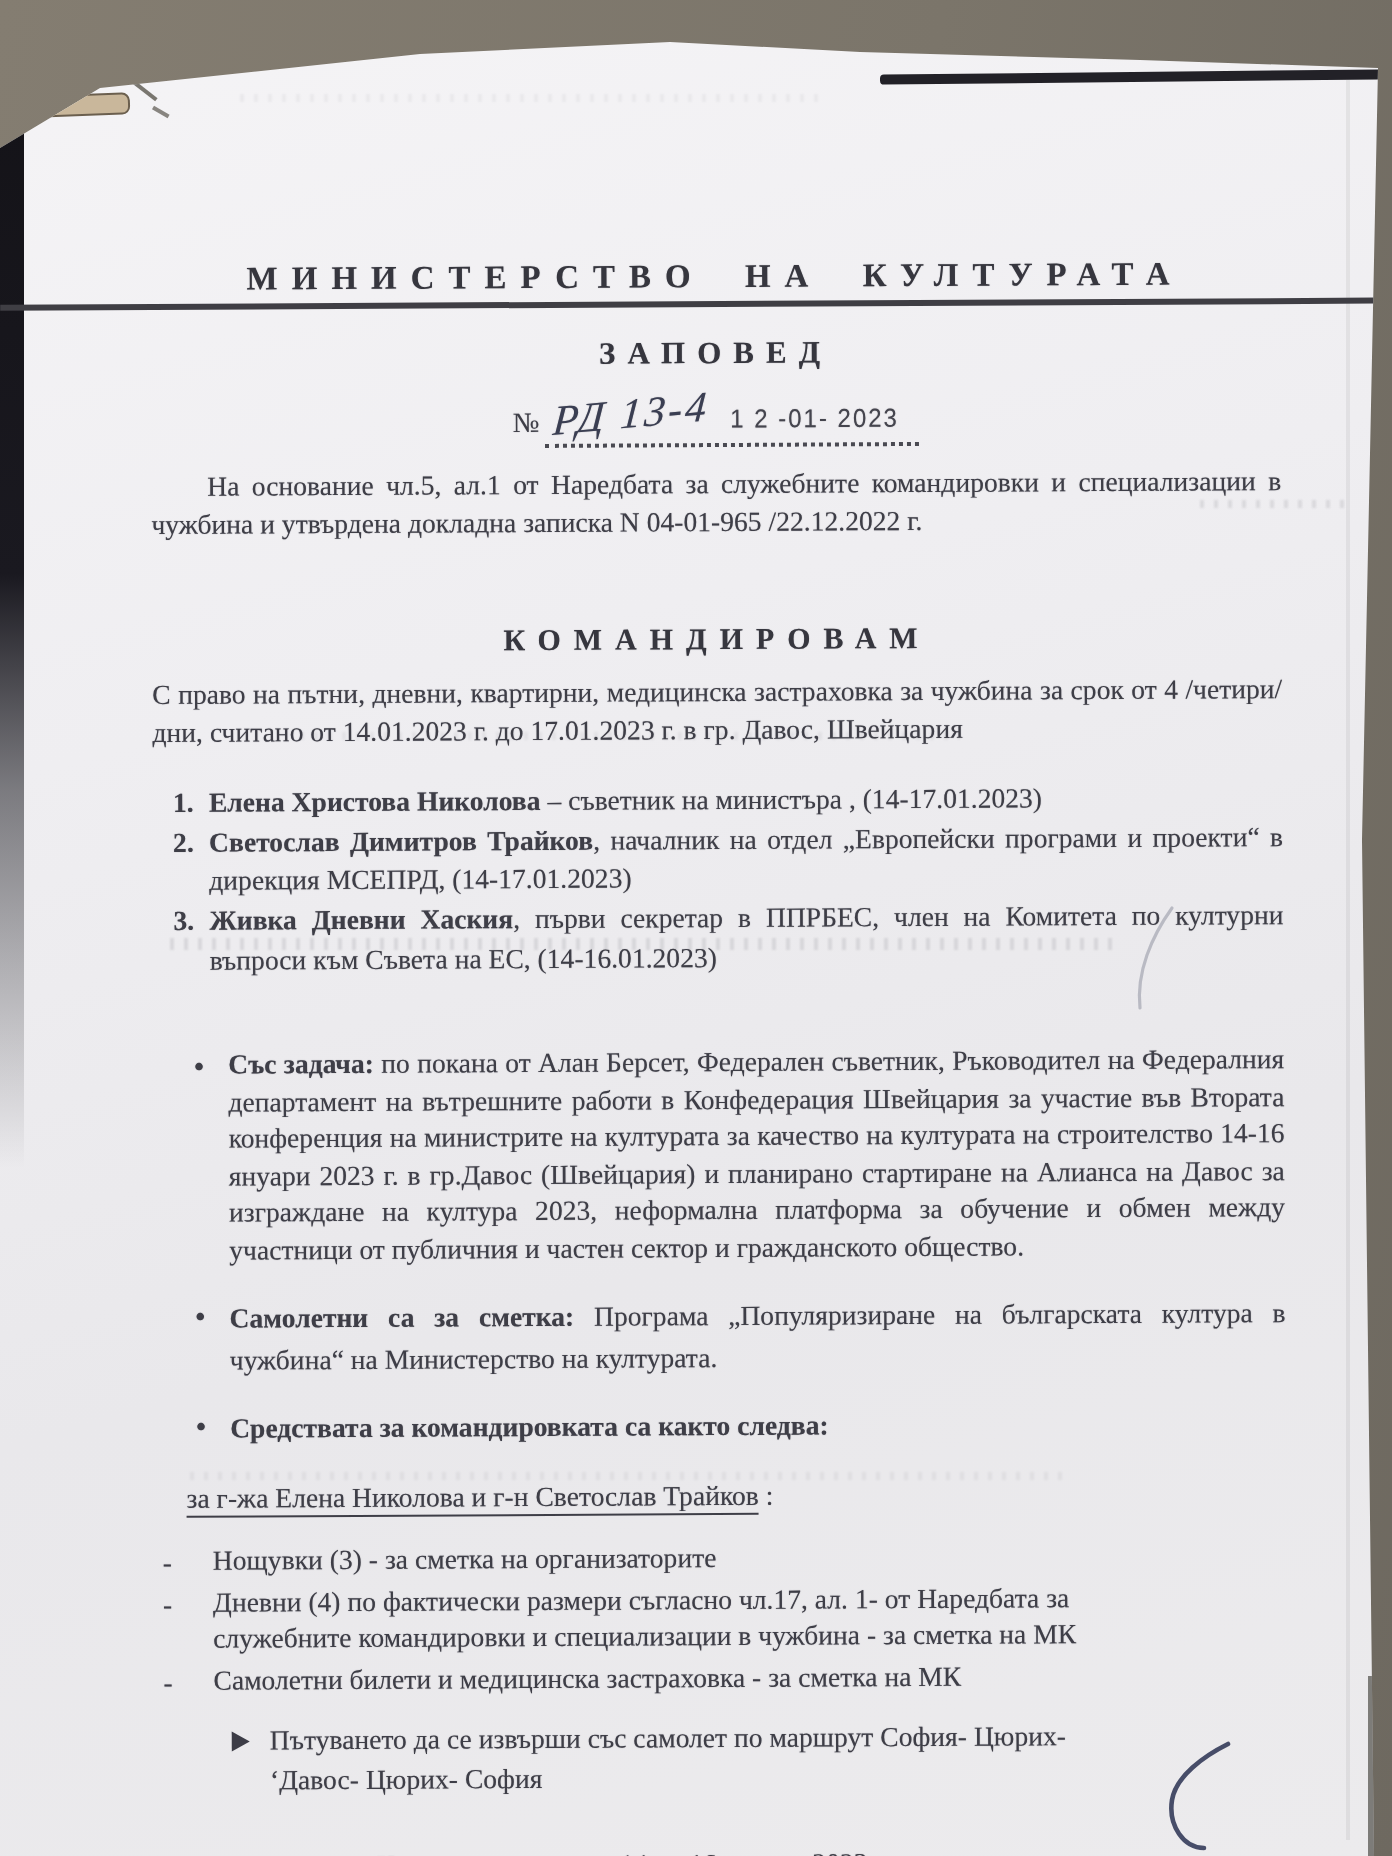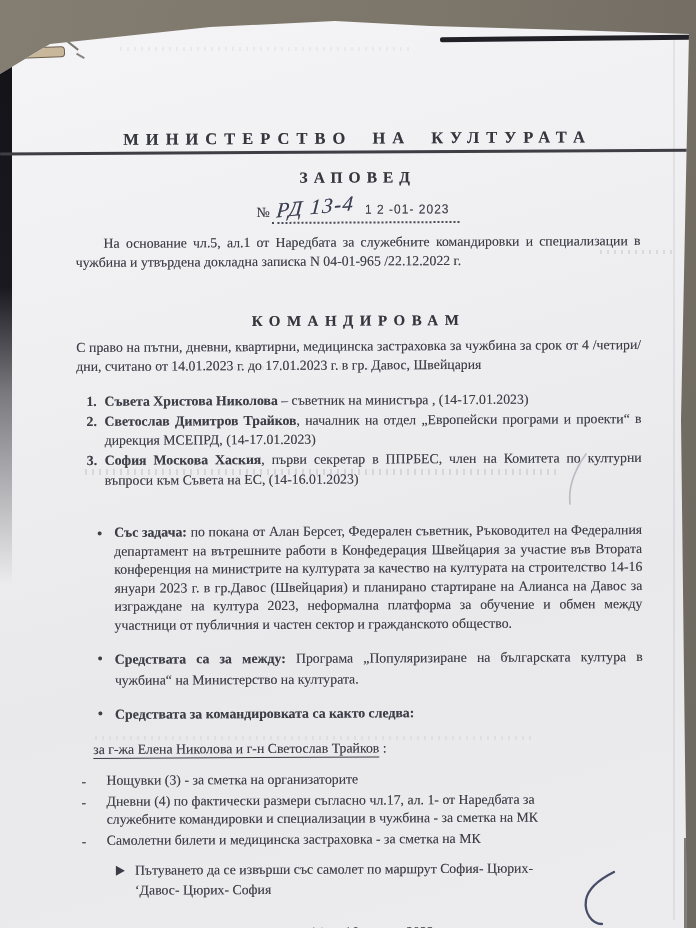--- a/index.html
+++ b/index.html
@@ -119,40 +119,40 @@
 
       <p class="basis">На основание чл.5, ал.1 от Наредбата за служебните командировки и специализации в чужбина и утвърдена докладна записка N 04-01-965 /22.12.2022 г.</p>
 
       <div class="command-title">КОМАНДИРОВАМ</div>
 
       <p class="command-intro">С право на пътни, дневни, квартирни, медицинска застраховка за чужбина за срок от 4 /четири/ дни, считано от 14.01.2023 г. до 17.01.2023 г. в гр. Давос, Швейцария</p>
 
       <div class="persons">
         <div class="person-row">
           <span class="p-num">1.</span>
-          <span class="p-text"><span class="p-name">Съвета Христова Николова</span><span> – съветник на министъра , (14-17.01.2023)</span></span>
+          <span class="p-text"><span class="p-name">Елена Христова Николова</span><span> – съветник на министъра , (14-17.01.2023)</span></span>
         </div>
         <div class="person-row">
           <span class="p-num">2.</span>
           <span class="p-text"><span class="p-name">Светослав Димитров Трайков</span><span>, началник на отдел „Европейски програми и проекти“ в дирекция МСЕПРД, (14-17.01.2023)</span></span>
         </div>
         <div class="person-row">
           <span class="p-num">3.</span>
-          <span class="p-text"><span class="p-name">София Москова Хаския</span><span>, първи секретар в ППРБЕС, член на Комитета по културни въпроси към Съвета на ЕС, (14-16.01.2023)</span></span>
+          <span class="p-text"><span class="p-name">Живка Дневни Хаския</span><span>, първи секретар в ППРБЕС, член на Комитета по културни въпроси към Съвета на ЕС, (14-16.01.2023)</span></span>
         </div>
       </div>
 
       <div class="bullets">
         <div class="bullet-row row1">
           <span class="b-marker">•</span>
           <span class="b-text"><span class="b-lead">Със задача:</span><span> по покана от Алан Берсет, Федерален съветник, Ръководител на Федералния департамент на вътрешните работи в Конфедерация Швейцария за участие във Втората конференция на министрите на културата за качество на културата на строителство 14-16 януари 2023 г. в гр.Давос (Швейцария) и планирано стартиране на Алианса на Давос за изграждане на култура 2023, неформална платформа за обучение и обмен между участници от публичния и частен сектор и гражданското общество.</span></span>
         </div>
         <div class="bullet-row row2">
           <span class="b-marker">•</span>
-          <span class="b-text"><span class="b-lead">Средствата са за между:</span><span> Програма „Популяризиране на българската култура в чужбина“ на Министерство на културата.</span></span>
+          <span class="b-text"><span class="b-lead">Самолетни са за сметка:</span><span> Програма „Популяризиране на българската култура в чужбина“ на Министерство на културата.</span></span>
         </div>
         <div class="bullet-row row3">
           <span class="b-marker">•</span>
           <span class="b-text"><span class="b-lead">Средствата за командировката са както следва:</span><span></span></span>
         </div>
       </div>
 
       <div class="subheading sh1"><span class="underlined">за г-жа Елена Николова и г-н Светослав Трайков</span><span> :</span></div>
 
       <div class="dash-list">

